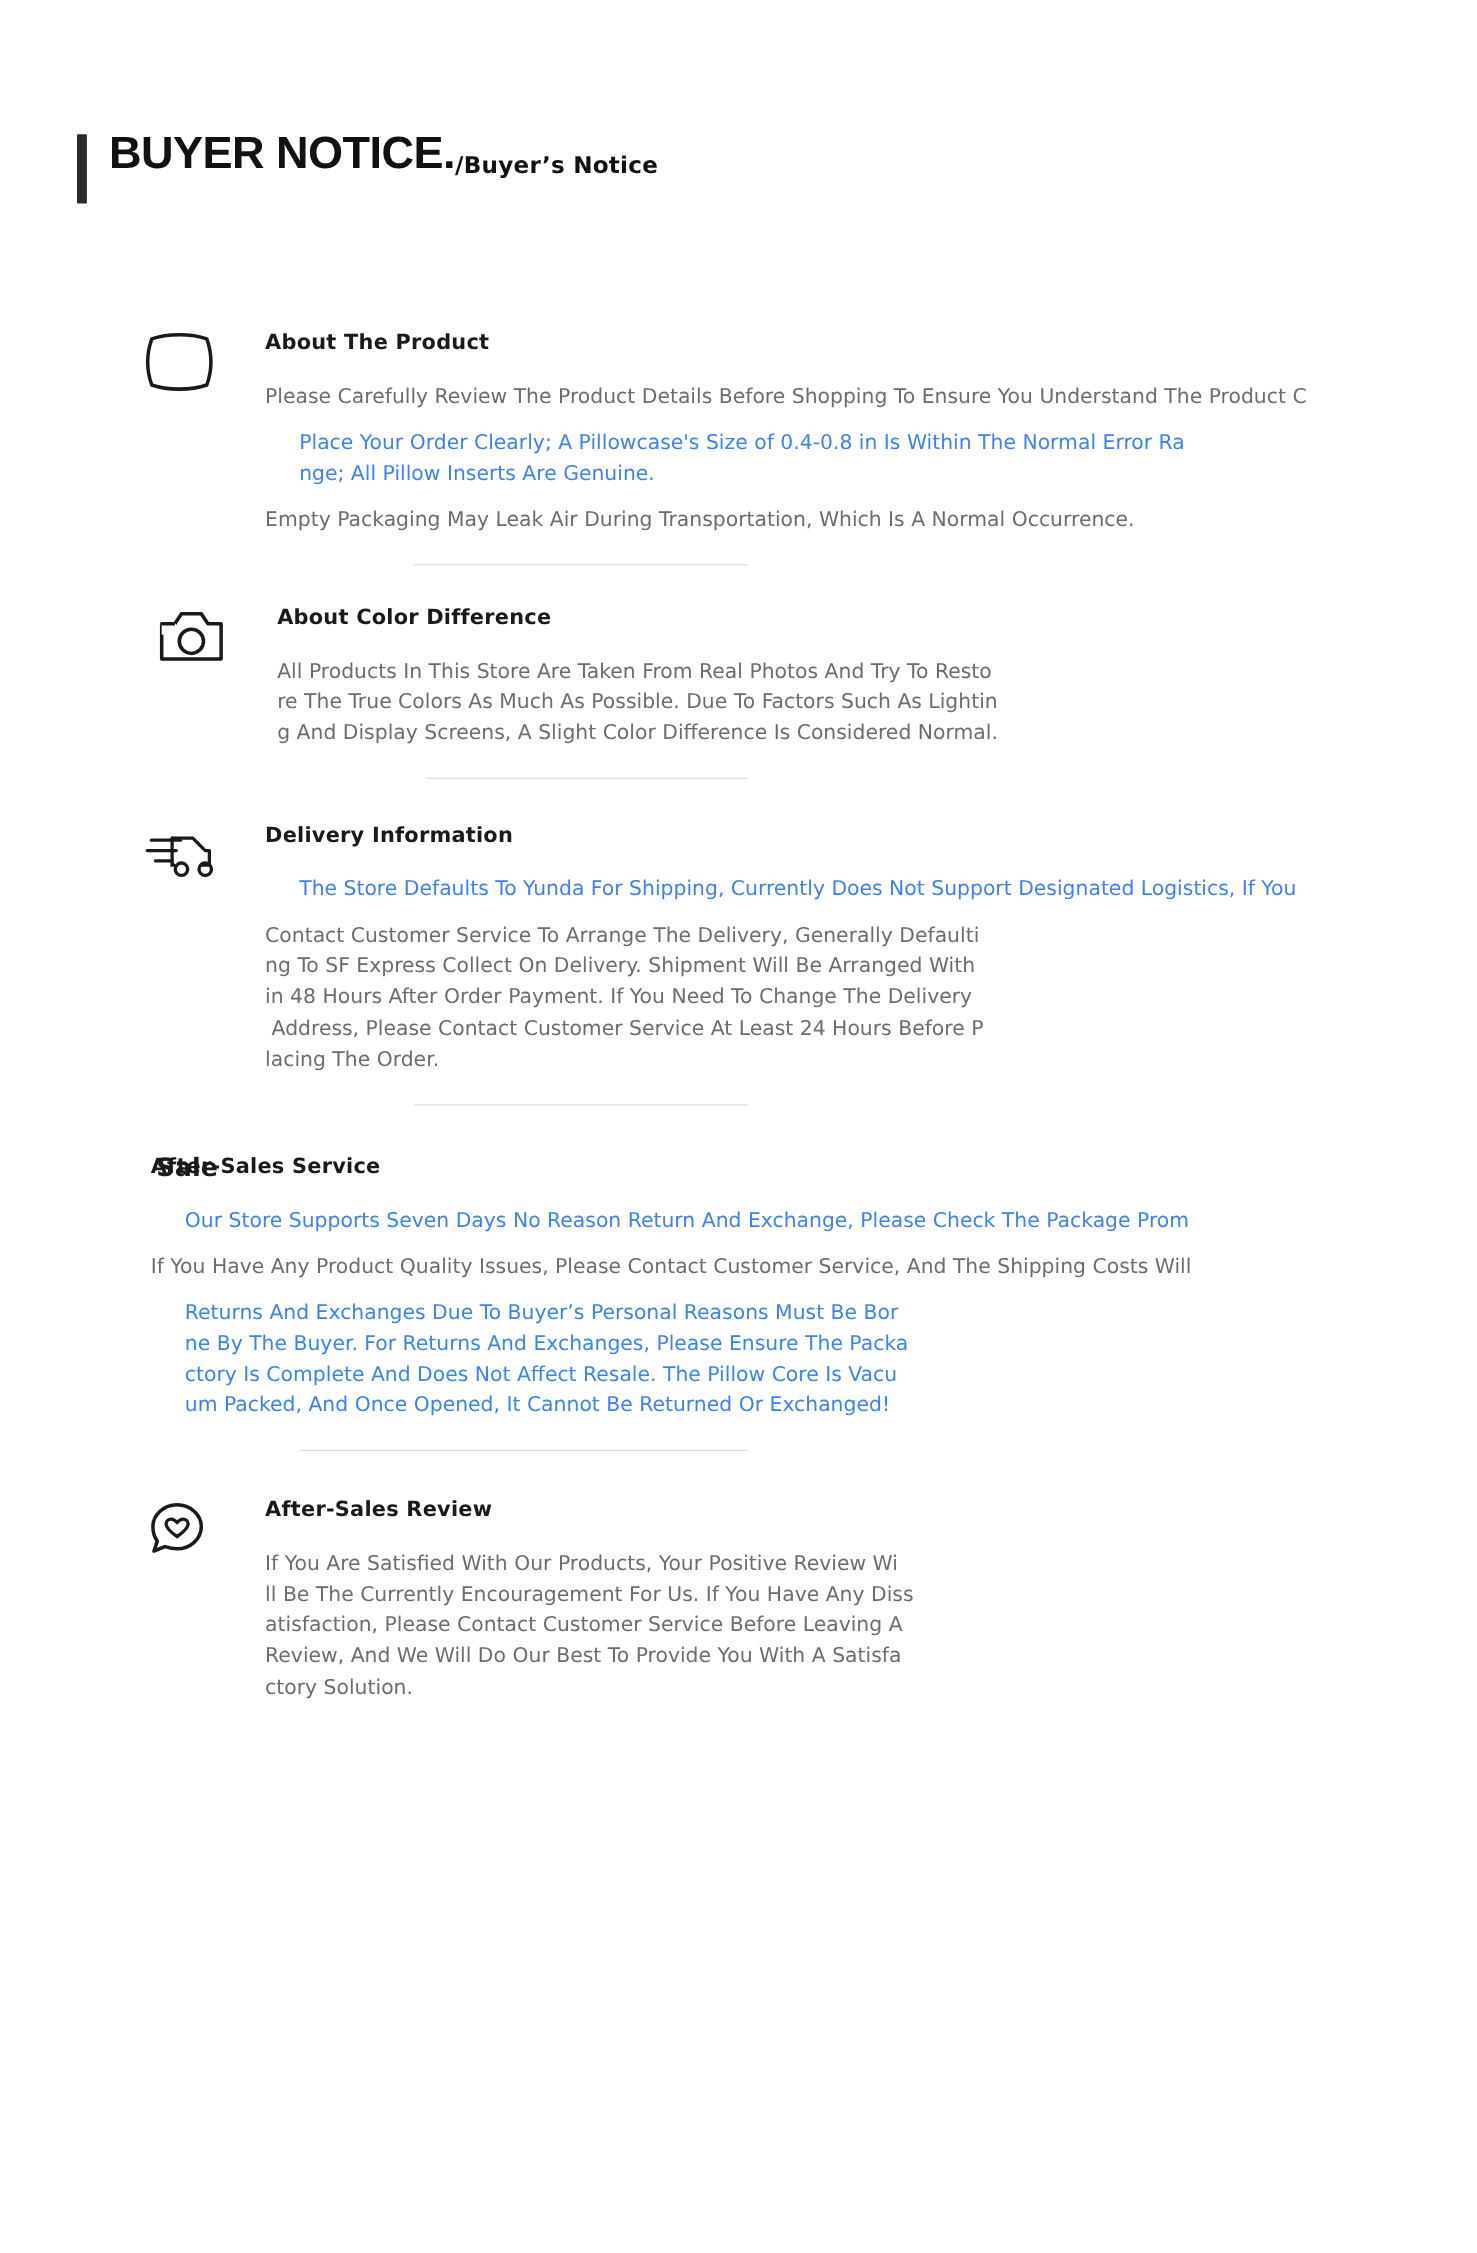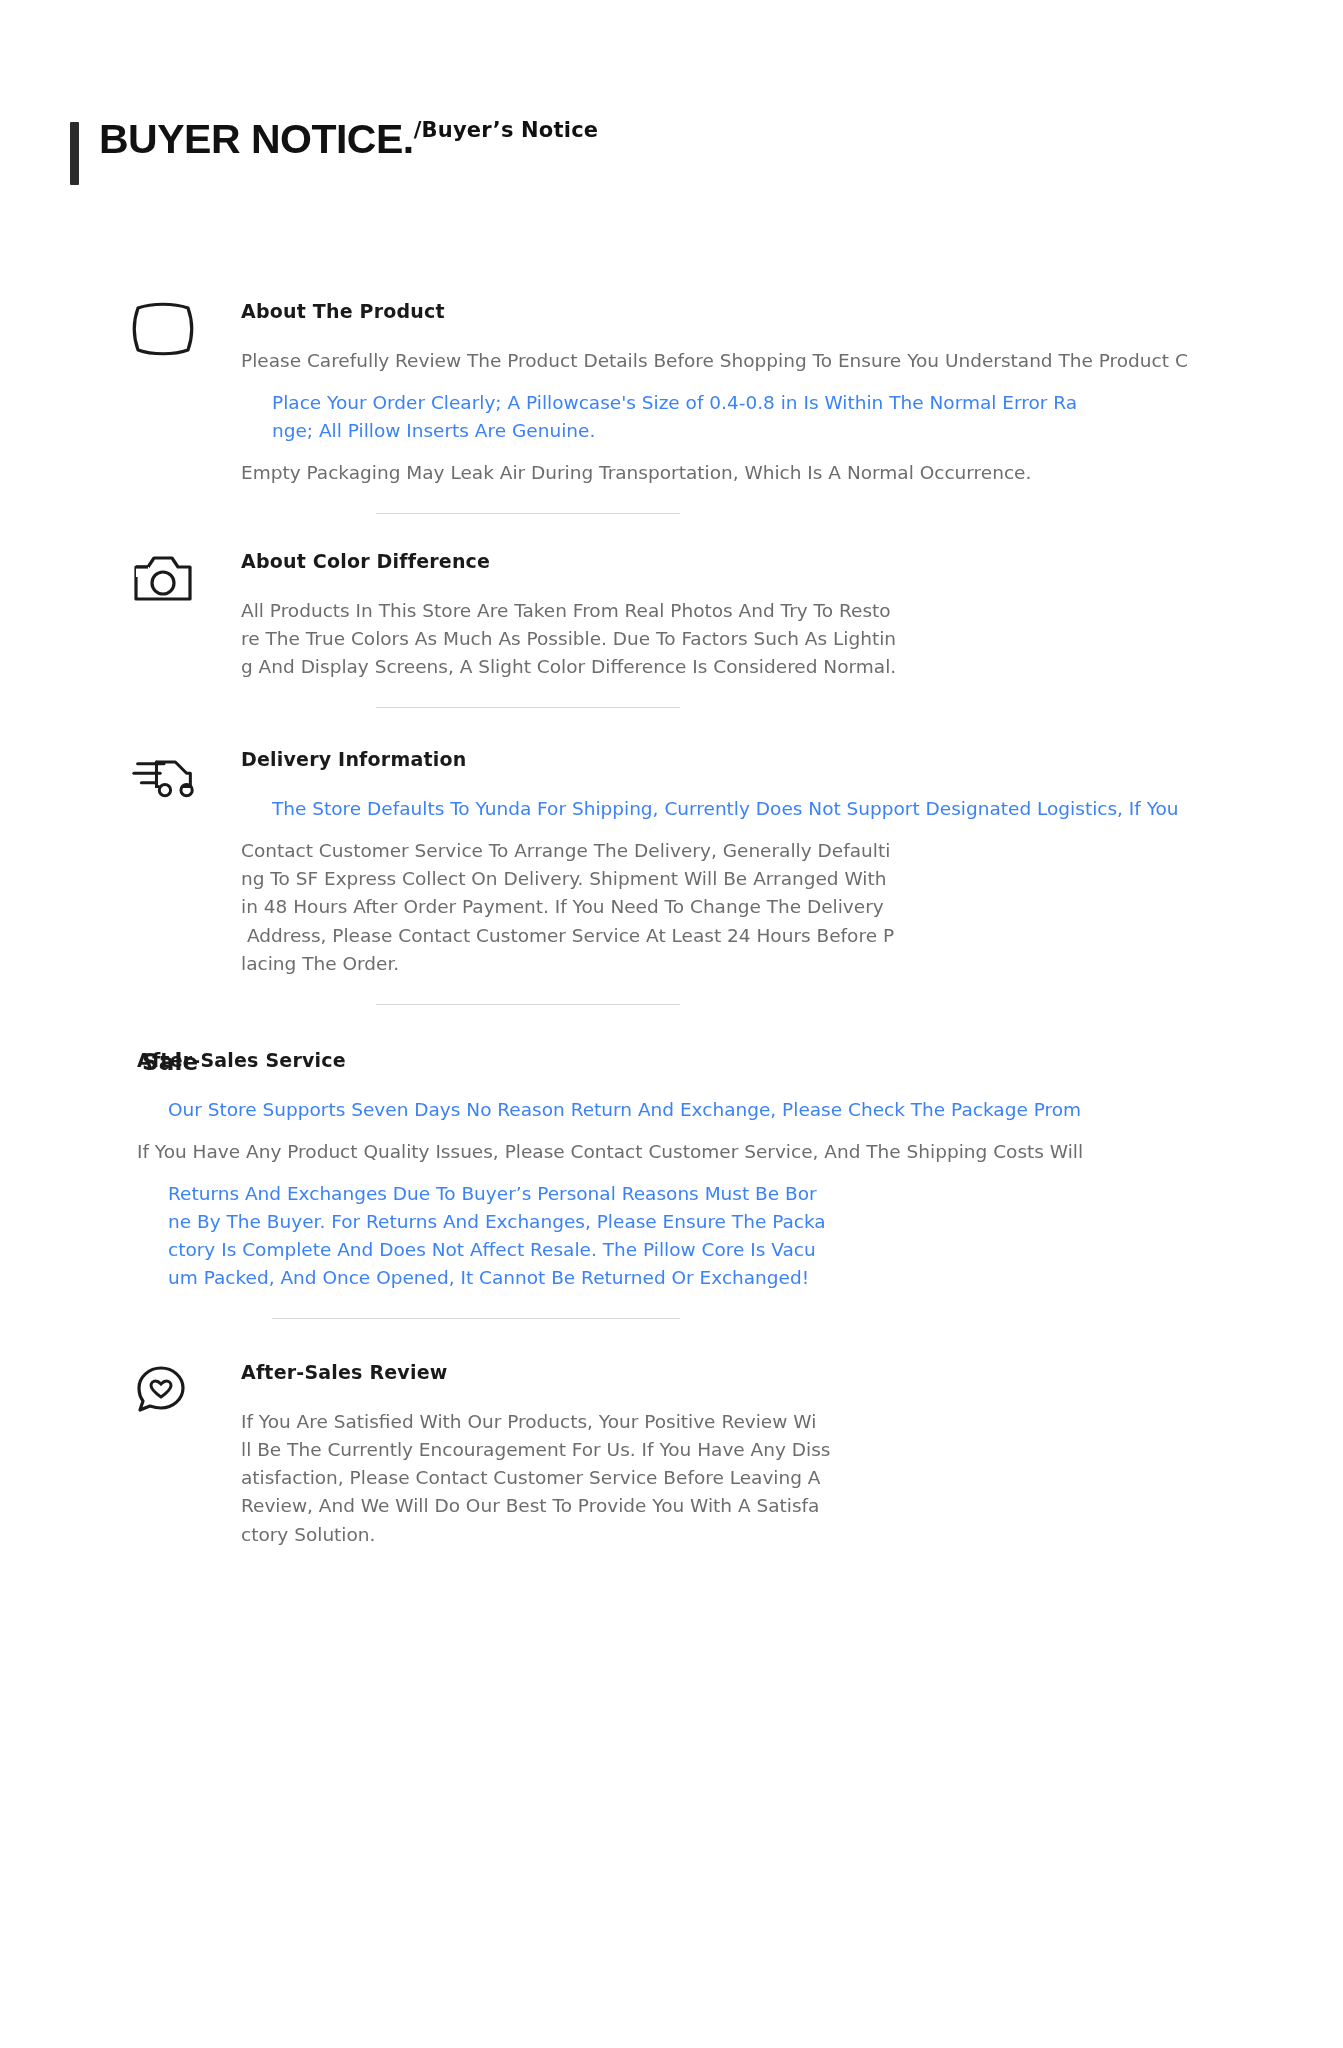--- a/index.html
+++ b/index.html
@@ -43,21 +43,21 @@
     font-weight: bold;
     letter-spacing: -0.5px;
     color: #111;
     line-height: 1.05;
   }
   .page-subtitle {
     font-family: "DejaVu Sans", sans-serif;
     font-size: 21px;
     font-weight: bold;
     color: #111;
-    margin-top: 0;
+    margin-top: 20px;
     letter-spacing: 0.2px;
   }
 
   
   .sections {
     position: absolute;
     left: 0;
     top: 300px;
     width: 1088px;
   }
@@ -103,21 +103,21 @@
   .divider {
     height: 1px;
     background: #d9d9d9;
     margin-left: 241px;
     margin-right: 408px;
     margin-top: 26px;
   }
 
   
   .s-product { margin-top: 0px; }
-  .s-color   { margin-top: 36px; }
+  .s-color   { margin-top: 36px; margin-left: 11px; }
   .s-delivery{ margin-top: 40px; }
   .s-sales   { margin-top: 44px; padding-left: 31px; }
   .s-review  { margin-top: 42px; }
 
   .sale-word {
     position: absolute;
     left: 142px;
     font-size: 23px;
     font-weight: bold;
     color: #1a1a1a;

